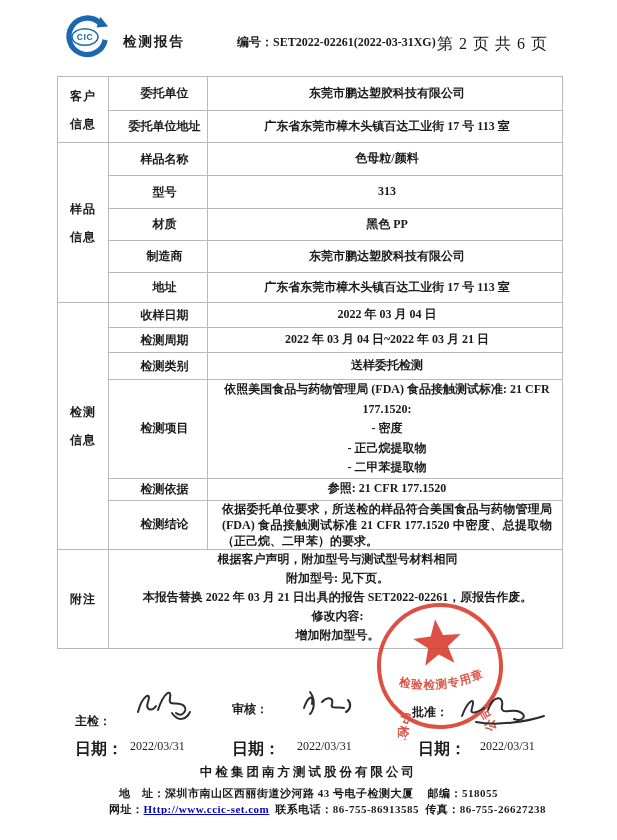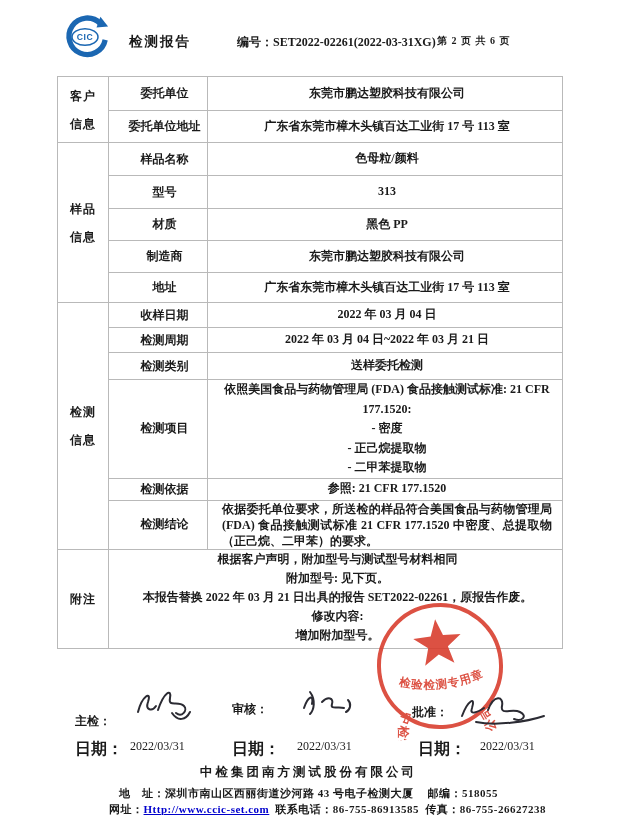--- a/index.html
+++ b/index.html
@@ -10,30 +10,30 @@
     height: 840px;
     background: #ffffff;
     font-family: "Liberation Serif", serif;
     color: #1a1a1a;
     overflow: hidden;
   }
 
   
   .logo { position: absolute; left: 60px; top: 13px; width: 50px; height: 48px; }
   .hdr-title {
-    position: absolute; left: 129px; top: 33px;
+    position: absolute; left: 123px; top: 33px;
     font-size: 13.5px; font-weight: bold; letter-spacing: 2px;
   }
   .hdr-no {
     position: absolute; left: 237px; top: 34px;
     font-size: 12px; font-weight: bold;
   }
   .hdr-page {
     position: absolute; left: 437px; top: 34px;
-    font-size: 10px; font-weight: bold; letter-spacing: 1px;
+    font-size: 16px; font-weight: normal; letter-spacing: 1px;
   }
 
   
   table.report-table {
     position: absolute; left: 57px; top: 76px;
     width: 505px; border-collapse: collapse; table-layout: fixed; font-weight: bold;
   }
   .report-table td {
     border: 1px solid #b9b9b9;
     font-size: 12px;

